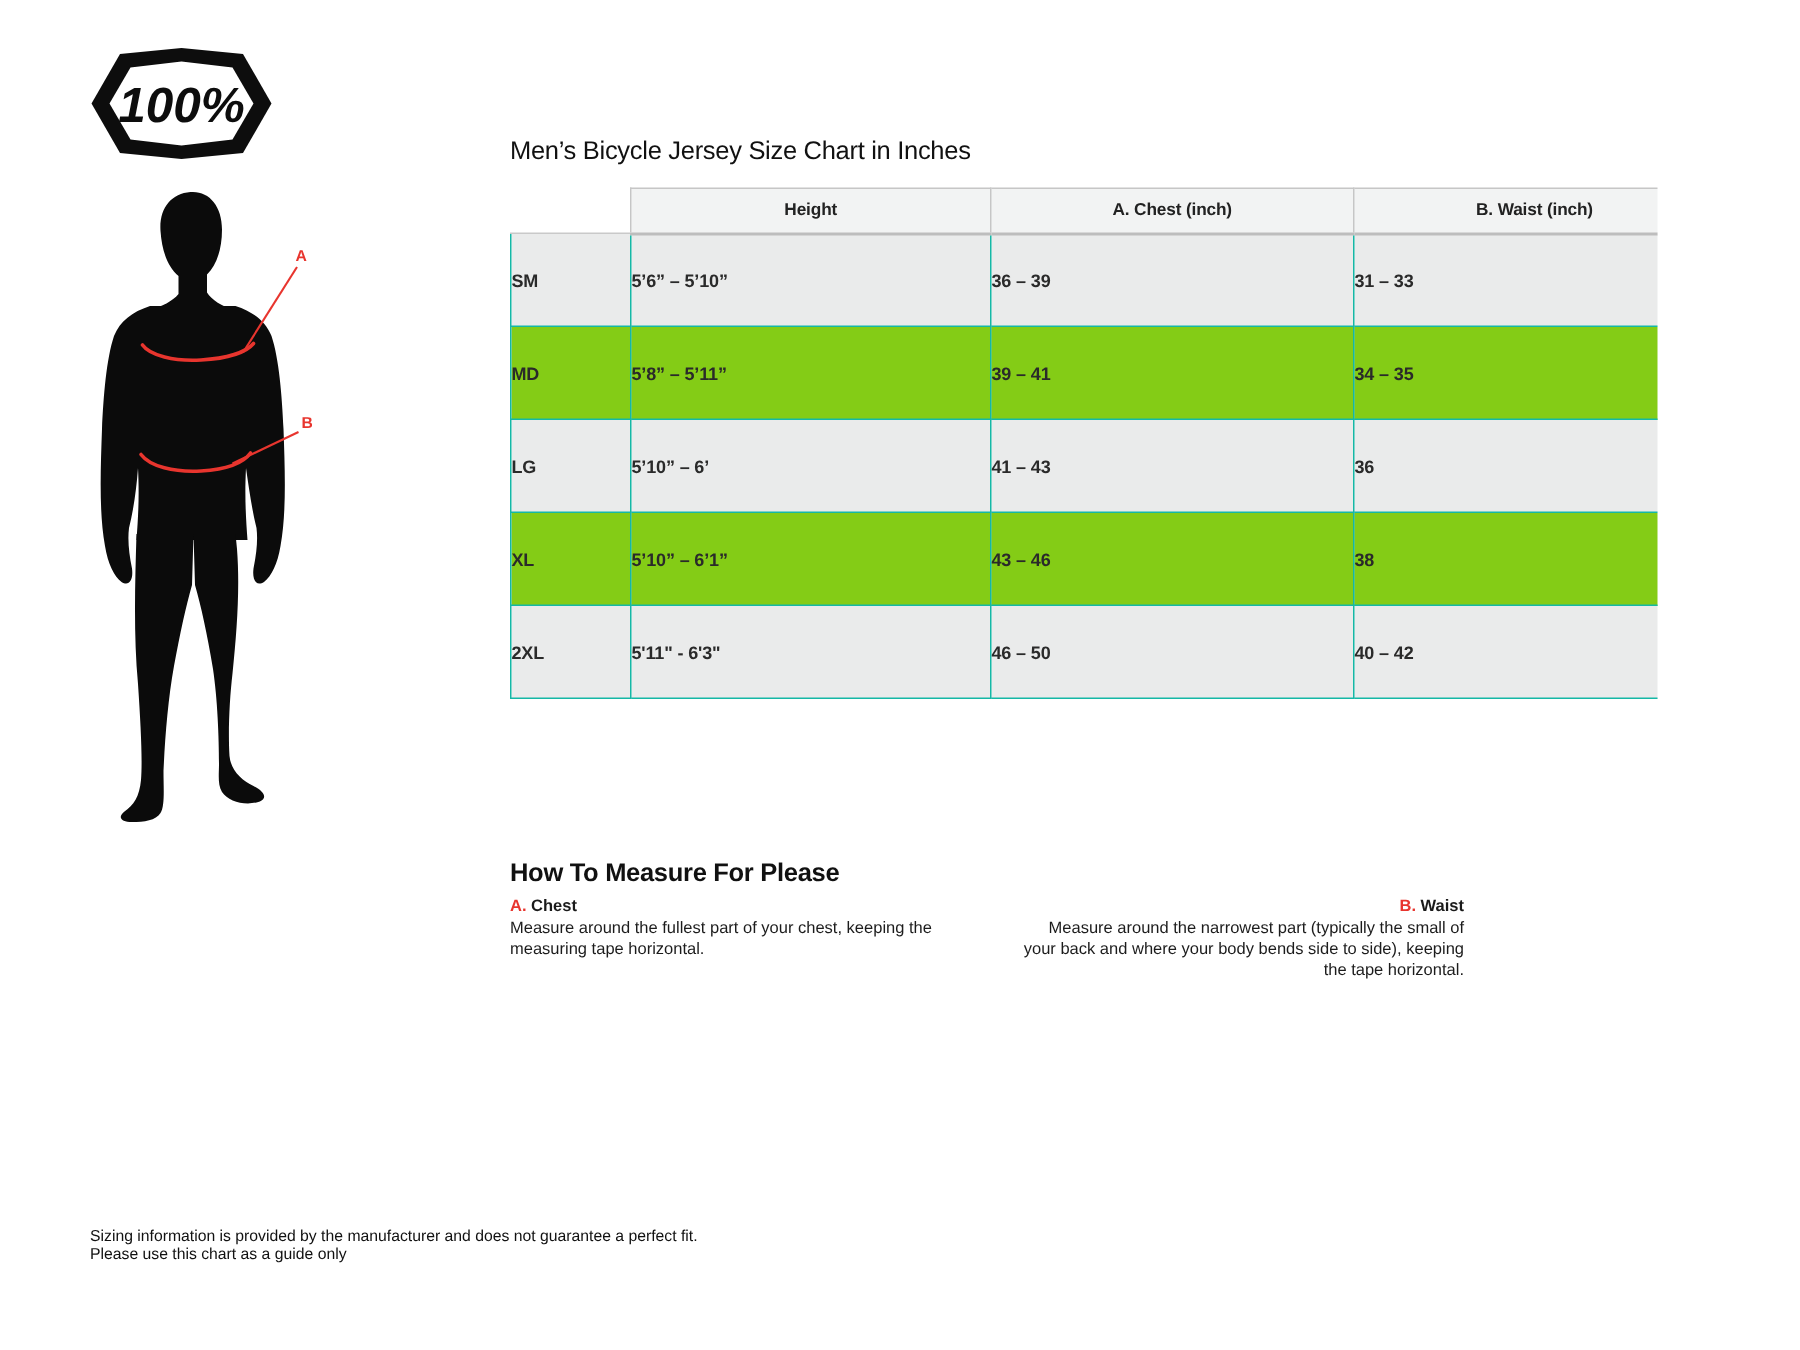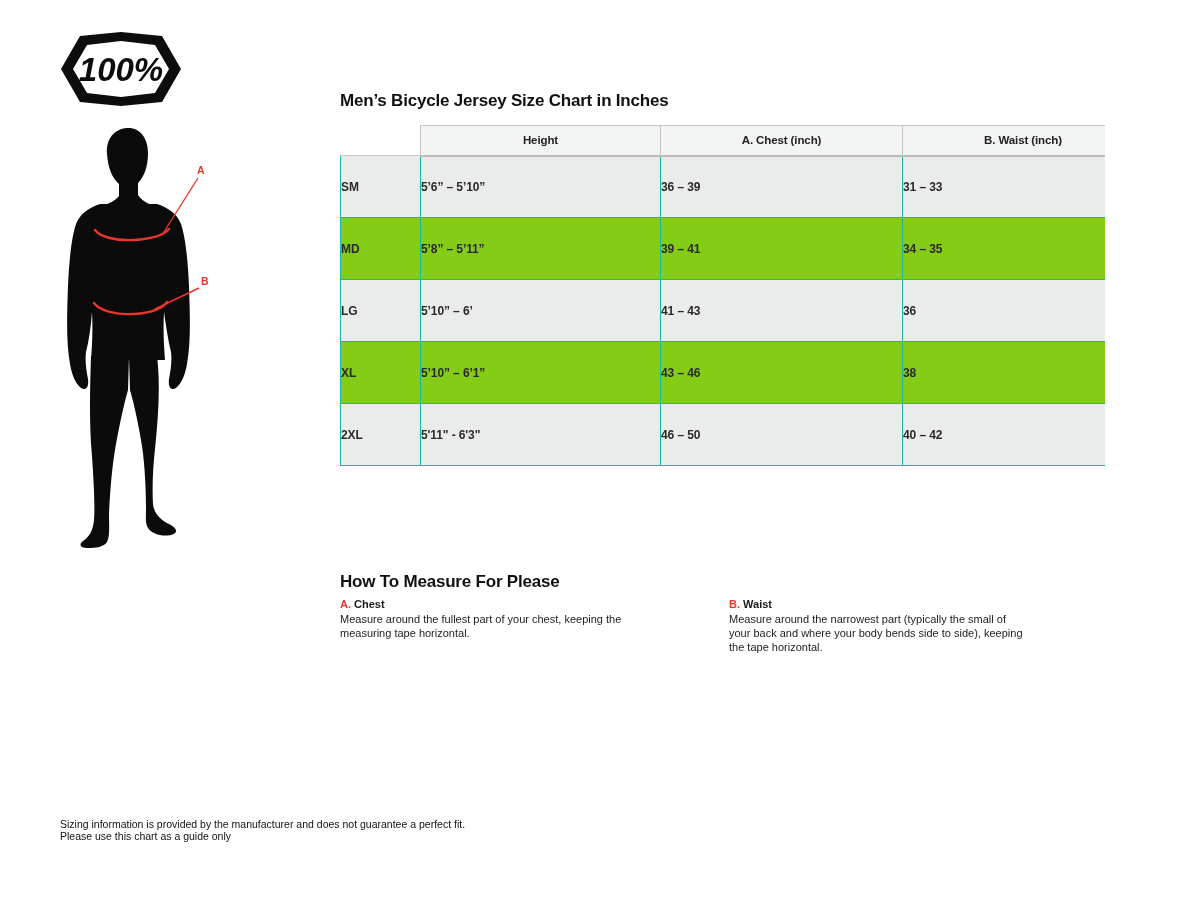--- a/index.html
+++ b/index.html
@@ -7,39 +7,39 @@
   body { font-family:"Liberation Sans", sans-serif; color:#1a1a1a; }
   .page { position:relative; width:1105px; height:900px; background:#fff; overflow:hidden; }
 
   
   .logo { position:absolute; left:60px; top:30px; width:122px; height:78px; }
 
   
   .figure { position:absolute; left:58px; top:104px; width:150px; height:445px; }
 
   
-  .page-title { position:absolute; left:340px; top:91px; font-size:17px; font-weight:bold; color:#111; letter-spacing:-0.2px; }
+  .page-title { position:absolute; left:340px; top:91px; font-size:17px; font-weight:normal; color:#111; letter-spacing:-0.2px; }
 
   
   .size-table-wrap { position:absolute; left:340px; top:125px; }
   table { border-collapse:collapse; table-layout:fixed; width:803px; }
   col.c0{width:80px;} col.c1{width:240px;} col.c2{width:242px;} col.c3{width:241px;}
   th { height:30px; background:#f2f3f3; border:1px solid #c6c6c6; border-bottom:2px solid #bdbdbd;
        font-size:11.5px; font-weight:bold; color:#222; text-align:center; letter-spacing:-0.1px; }
   th.corner { background:#ffffff; border:none; border-bottom:1px solid #c9c9c9; }
   td { height:62px; border:1px solid #14b8a6; font-size:12px; font-weight:bold; color:#2a2a2a;
        vertical-align:middle; letter-spacing:-0.1px; }
   tr.stripe td { background:#eaebeb; }
   tr.plain td  { background:#84cc16;margin-top:32px; }
 
   
   .measure-heading { position:absolute; left:340px; top:572px; font-size:17px; font-weight:bold; color:#111; letter-spacing:-0.2px; }
   .measure-item { position:absolute; top:598px; width:300px; }
   .measure-item.a { left:340px; }
-  .measure-item.b { left:729px; }
+  .measure-item.b { left:676px;text-align:right; }
   .measure-label { font-size:11px; font-weight:bold; color:#1a1a1a; margin-bottom:2px; }
   .measure-key { color:#e8352e; }
   .measure-text { font-size:11px; line-height:14px; color:#1c1c1c; }
 
   
   .disclaimer { position:absolute; left:60px; top:818px; font-size:10.5px; font-weight:normal; line-height:12px; color:#111; }
 </style>
 </head>
 <body>
 

